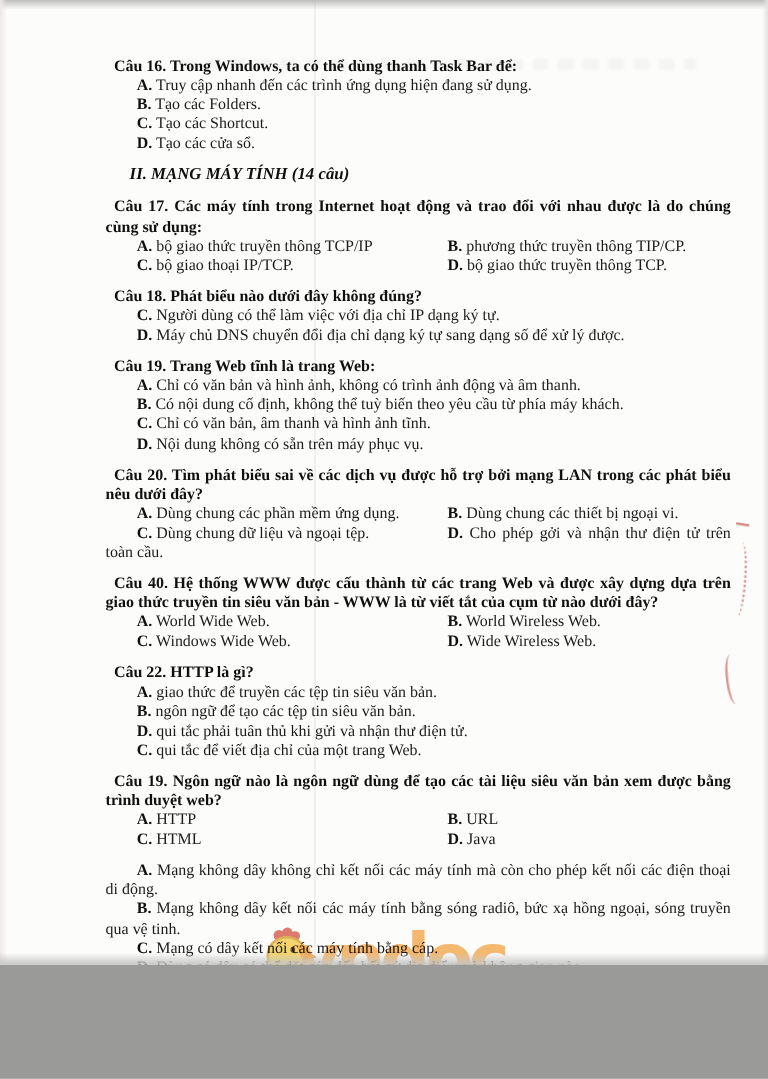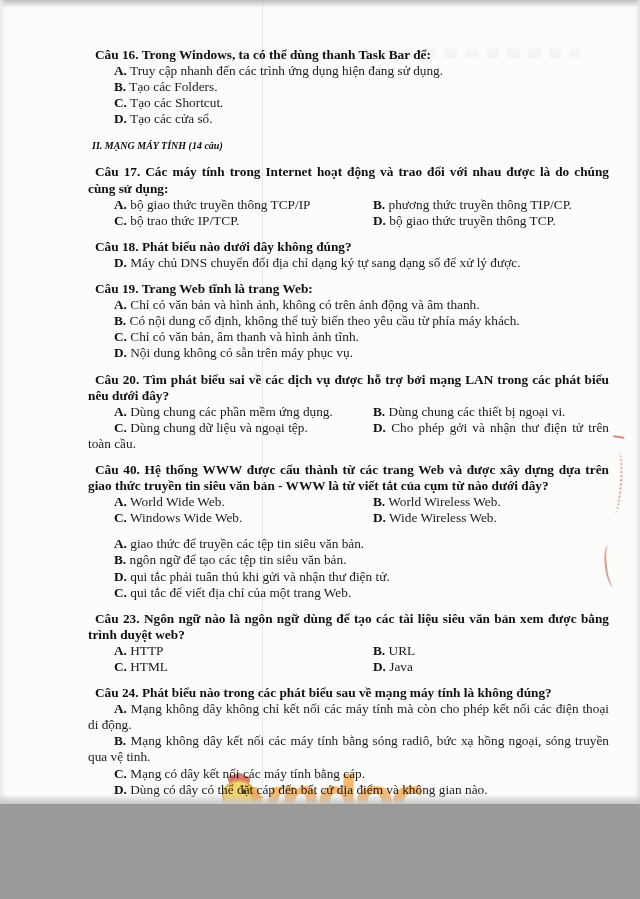--- a/index.html
+++ b/index.html
@@ -22,22 +22,22 @@
   
   .content{position:absolute;left:88px;top:47px;width:521px;font-size:13.3px;line-height:16.1px;
            text-rendering:optimizeLegibility;}
   .content p{margin:0;}
   .q-title{font-weight:bold;color:#101010;text-align:justify;text-indent:7px;}
   .question{margin-top:10px;}
   .question:first-child{margin-top:0;}
   .option,.opt-row{text-indent:26px;text-align:justify;}
   .opt-label{font-weight:bold;color:#101010;}
   .opt-first{display:inline-block;text-indent:0;width:259px;vertical-align:top;}
-  .section-heading{font-weight:bold;font-style:italic;font-size:10px;line-height:17px;
-           margin:10px 0 3px 4px;color:#0e0e0e;}
+  .section-heading{font-weight:bold;font-style:italic;font-size:14px;line-height:17px;
+           margin:10px 0 3px 20px;color:#0e0e0e;}
   .page-number{position:absolute;top:848px;left:0;width:100%;text-align:center;
            padding-left:26px;box-sizing:border-box;font-size:13.5px;}
   
   .watermark{position:absolute;left:210px;top:771px;width:265px;height:92px;
            mix-blend-mode:multiply;pointer-events:none;}
   .wm-text{position:absolute;left:36px;top:-6px;font-family:"DejaVu Sans",sans-serif;font-weight:700;
            font-size:58px;letter-spacing:-4px;color:#f7a94e;opacity:.8;}
   .chick{position:absolute;left:0;top:3px;width:56px;height:82px;opacity:.85;}
   .chick i{position:absolute;display:block;}
   .c-comb1{left:18px;top:1px;width:9px;height:9px;border-radius:50%;background:#d96456;}
@@ -75,56 +75,57 @@
         <p class="q-title">Câu 16. Trong Windows, ta có thể dùng thanh Task Bar để:</p>
         <p class="option"><span><b class="opt-label">A.</b> <span>Truy cập nhanh đến các trình ứng dụng hiện đang sử dụng.</span></span></p>
         <p class="option"><span><b class="opt-label">B.</b> <span>Tạo các Folders.</span></span></p>
         <p class="option"><span><b class="opt-label">C.</b> <span>Tạo các Shortcut.</span></span></p>
         <p class="option"><span><b class="opt-label">D.</b> <span>Tạo các cửa sổ.</span></span></p>
       </section>
       <h2 class="section-heading">II. MẠNG MÁY TÍNH (14 câu)</h2>
       <section class="question">
         <p class="q-title">Câu 17. Các máy tính trong Internet hoạt động và trao đổi với nhau được là do chúng cùng sử dụng:</p>
         <p class="opt-row"><span class="opt-first"><b class="opt-label">A.</b> <span>bộ giao thức truyền thông TCP/IP</span></span><span><b class="opt-label">B.</b> <span>phương thức truyền thông TIP/CP.</span></span></p>
-        <p class="opt-row"><span class="opt-first"><b class="opt-label">C.</b> <span>bộ trao thức IP/TCP.</span></span><span><b class="opt-label">D.</b> <span>bộ giao thức truyền thông TCP.</span></span></p>
+        <p class="opt-row"><span class="opt-first"><b class="opt-label">C.</b> <span>bộ giao thoại IP/TCP.</span></span><span><b class="opt-label">D.</b> <span>bộ giao thức truyền thông TCP.</span></span></p>
       </section>
       <section class="question">
         <p class="q-title">Câu 18. Phát biểu nào dưới đây không đúng?</p>
+        <p class="option"><span><b class="opt-label">C.</b> <span>Người dùng có thể làm việc với địa chỉ IP dạng ký tự.</span></span></p>
         <p class="option"><span><b class="opt-label">D.</b> <span>Máy chủ DNS chuyển đổi địa chỉ dạng ký tự sang dạng số để xử lý được.</span></span></p>
       </section>
       <section class="question">
         <p class="q-title">Câu 19. Trang Web tĩnh là trang Web:</p>
-        <p class="option"><span><b class="opt-label">A.</b> <span>Chỉ có văn bản và hình ảnh, không có trên ảnh động và âm thanh.</span></span></p>
+        <p class="option"><span><b class="opt-label">A.</b> <span>Chỉ có văn bản và hình ảnh, không có trình ảnh động và âm thanh.</span></span></p>
         <p class="option"><span><b class="opt-label">B.</b> <span>Có nội dung cố định, không thể tuỳ biến theo yêu cầu từ phía máy khách.</span></span></p>
         <p class="option"><span><b class="opt-label">C.</b> <span>Chỉ có văn bản, âm thanh và hình ảnh tĩnh.</span></span></p>
         <p class="option"><span><b class="opt-label">D.</b> <span>Nội dung không có sẵn trên máy phục vụ.</span></span></p>
       </section>
       <section class="question">
         <p class="q-title">Câu 20. Tìm phát biểu sai về các dịch vụ được hỗ trợ bởi mạng LAN trong các phát biểu nêu dưới đây?</p>
         <p class="opt-row"><span class="opt-first"><b class="opt-label">A.</b> <span>Dùng chung các phần mềm ứng dụng.</span></span><span><b class="opt-label">B.</b> <span>Dùng chung các thiết bị ngoại vi.</span></span></p>
         <p class="opt-row"><span class="opt-first"><b class="opt-label">C.</b> <span>Dùng chung dữ liệu và ngoại tệp.</span></span><span><b class="opt-label">D.</b> <span>Cho phép gởi và nhận thư điện tử trên toàn cầu.</span></span></p>
       </section>
       <section class="question">
         <p class="q-title">Câu 40. Hệ thống WWW được cấu thành từ các trang Web và được xây dựng dựa trên giao thức truyền tin siêu văn bản - WWW là từ viết tắt của cụm từ nào dưới đây?</p>
         <p class="opt-row"><span class="opt-first"><b class="opt-label">A.</b> <span>World Wide Web.</span></span><span><b class="opt-label">B.</b> <span>World Wireless Web.</span></span></p>
         <p class="opt-row"><span class="opt-first"><b class="opt-label">C.</b> <span>Windows Wide Web.</span></span><span><b class="opt-label">D.</b> <span>Wide Wireless Web.</span></span></p>
       </section>
       <section class="question">
+        <p class="q-title">Câu 22. HTTP là gì?</p>
         <p class="option"><span><b class="opt-label">A.</b> <span>giao thức để truyền các tệp tin siêu văn bản.</span></span></p>
         <p class="option"><span><b class="opt-label">B.</b> <span>ngôn ngữ để tạo các tệp tin siêu văn bản.</span></span></p>
         <p class="option"><span><b class="opt-label">D.</b> <span>qui tắc phải tuân thủ khi gửi và nhận thư điện tử.</span></span></p>
         <p class="option"><span><b class="opt-label">C.</b> <span>qui tắc để viết địa chỉ của một trang Web.</span></span></p>
       </section>
       <section class="question">
-        <p class="q-title">Câu 23. Ngôn ngữ nào là ngôn ngữ dùng để tạo các tài liệu siêu văn bản xem được bằng trình duyệt web?</p>
+        <p class="q-title">Câu 19. Ngôn ngữ nào là ngôn ngữ dùng để tạo các tài liệu siêu văn bản xem được bằng trình duyệt web?</p>
         <p class="opt-row"><span class="opt-first"><b class="opt-label">A.</b> <span>HTTP</span></span><span><b class="opt-label">B.</b> <span>URL</span></span></p>
         <p class="opt-row"><span class="opt-first"><b class="opt-label">C.</b> <span>HTML</span></span><span><b class="opt-label">D.</b> <span>Java</span></span></p>
       </section>
       <section class="question">
-        <p class="q-title">Câu 24. Phát biểu nào trong các phát biểu sau về mạng máy tính là không đúng?</p>
         <p class="option"><span><b class="opt-label">A.</b> <span>Mạng không dây không chỉ kết nối các máy tính mà còn cho phép kết nối các điện thoại di động.</span></span></p>
         <p class="option"><span><b class="opt-label">B.</b> <span>Mạng không dây kết nối các máy tính bằng sóng radiô, bức xạ hồng ngoại, sóng truyền qua vệ tinh.</span></span></p>
         <p class="option"><span><b class="opt-label">C.</b> <span>Mạng có dây kết nối các máy tính bằng cáp.</span></span></p>
         <p class="option"><span><b class="opt-label">D.</b> <span>Dùng có dây có thể đặt cáp đến bất cứ địa điểm và không gian nào.</span></span></p>
       </section>
       <section class="question">
         <p class="q-title">Câu 25. Để kết nối mạng không dây đơn giản:</p>
       </section>
     </div>
 

